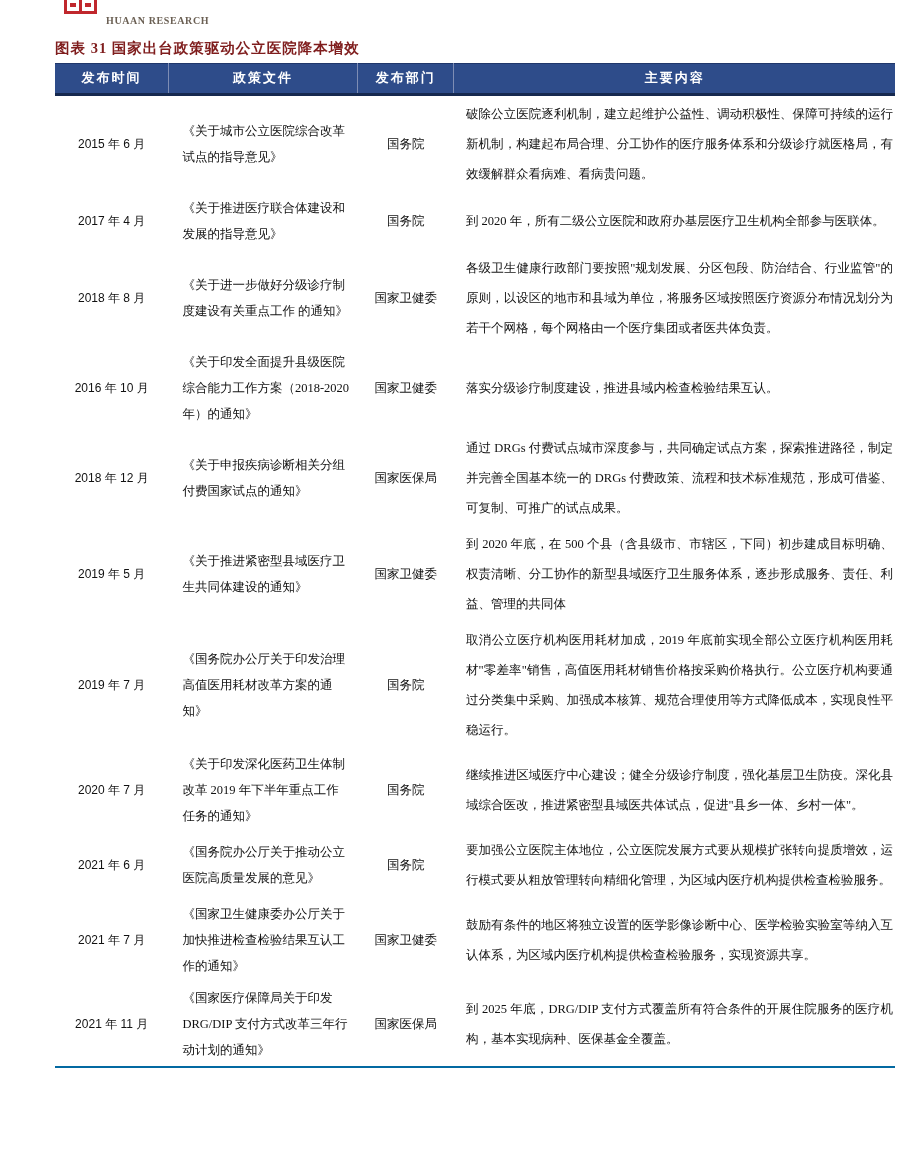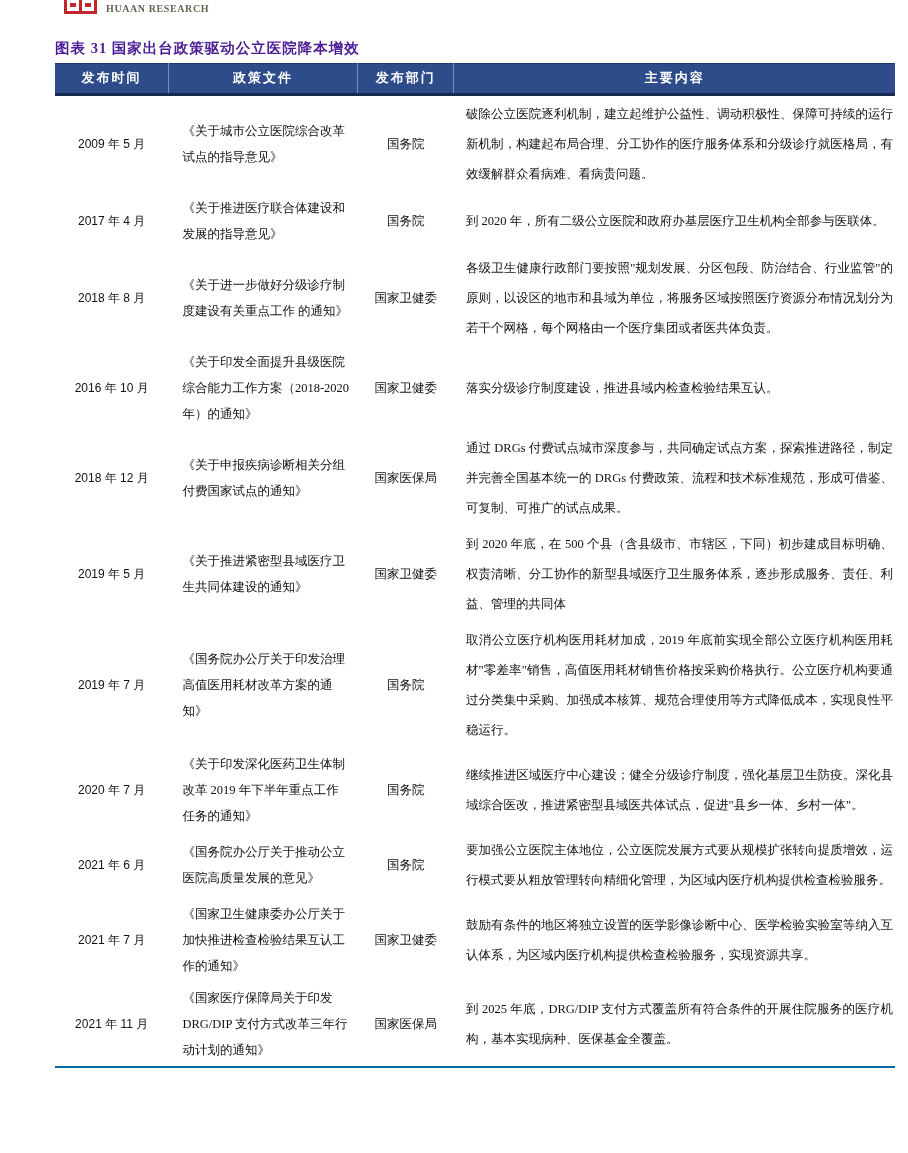--- a/index.html
+++ b/index.html
@@ -12,25 +12,25 @@
   .page { width:908px; height:1153px; position:relative; }
 
   
   .brand { position:absolute; top:0; left:64px; display:flex; align-items:flex-start; gap:9px; }
   .logo-clip { width:33px; height:14px; overflow:hidden; position:relative; }
   .logo-mark { position:absolute; top:-18px; left:0; width:33px; height:32px;
     border:3px solid #c0272d; display:flex; }
   .logo-mark .cell { flex:1; border-right:3px solid #c0272d; position:relative; }
   .logo-mark .cell:last-child { border-right:none; }
   .logo-mark .cell::after { content:""; position:absolute; left:3px; right:3px; top:18px; height:4px; background:#c0272d; }
-  .brand-text { font-size:10px; letter-spacing:0.6px; color:#6b6054; padding-top:3px; font-weight:bold; }
+  .brand-text { font-size:10px; letter-spacing:0.6px; color:#6b6054; padding-top:15px; font-weight:bold; }
 
   
   .fig-title { position:absolute; top:39px; left:55px; font-size:14.5px; font-weight:bold;
-    color:#4c1d95; letter-spacing:1px; font-family:"Liberation Serif","DejaVu Serif",serif; }
+    color:#7f1d1d; letter-spacing:1px; font-family:"Liberation Serif","DejaVu Serif",serif; }
 
   
   .policy-table { position:absolute; top:63px; left:55px; width:840px;
     border-collapse:collapse; table-layout:fixed; border-bottom:2px solid #0369a1; }
   .policy-table thead th {
     background:#2e4c8a; color:#ffffff; font-weight:bold; font-size:13px;
     padding:5px 2px 6px 2px; text-align:center; letter-spacing:2px;
     border-top:1px solid #20376b; border-bottom:3px solid #16294f;
     border-right:1px solid #7e8db4;
   }
@@ -68,21 +68,21 @@
     <thead>
       <tr id="header-row">
           <th>发布时间</th>
           <th>政策文件</th>
           <th>发布部门</th>
           <th>主要内容</th>
         </tr>
     </thead>
     <tbody id="table-body">
         <tr>
-          <td class="cell-date">2009 年 5 月</td>
+          <td class="cell-date">2015 年 6 月</td>
           <td class="cell-policy">《关于城市公立医院综合改革试点的指导意见》</td>
           <td class="cell-dept">国务院</td>
           <td class="cell-content">破除公立医院逐利机制，建立起维护公益性、调动积极性、保障可持续的运行新机制，构建起布局合理、分工协作的医疗服务体系和分级诊疗就医格局，有效缓解群众看病难、看病贵问题。</td>
         </tr>
         <tr>
           <td class="cell-date">2017 年 4 月</td>
           <td class="cell-policy">《关于推进医疗联合体建设和发展的指导意见》</td>
           <td class="cell-dept">国务院</td>
           <td class="cell-content">到 2020 年，所有二级公立医院和政府办基层医疗卫生机构全部参与医联体。</td>
         </tr>

